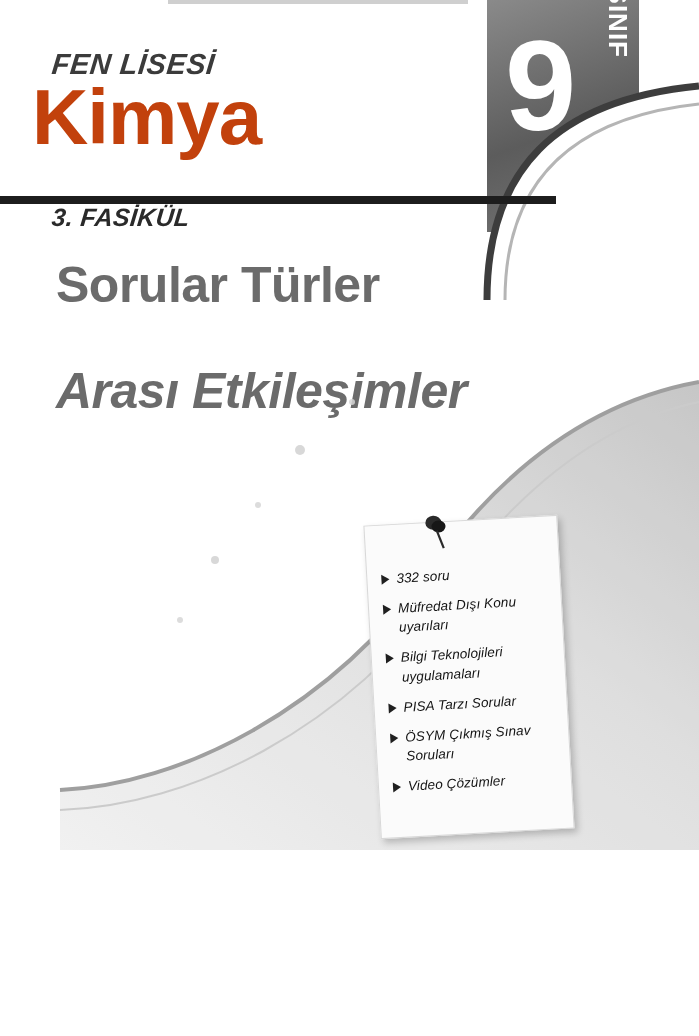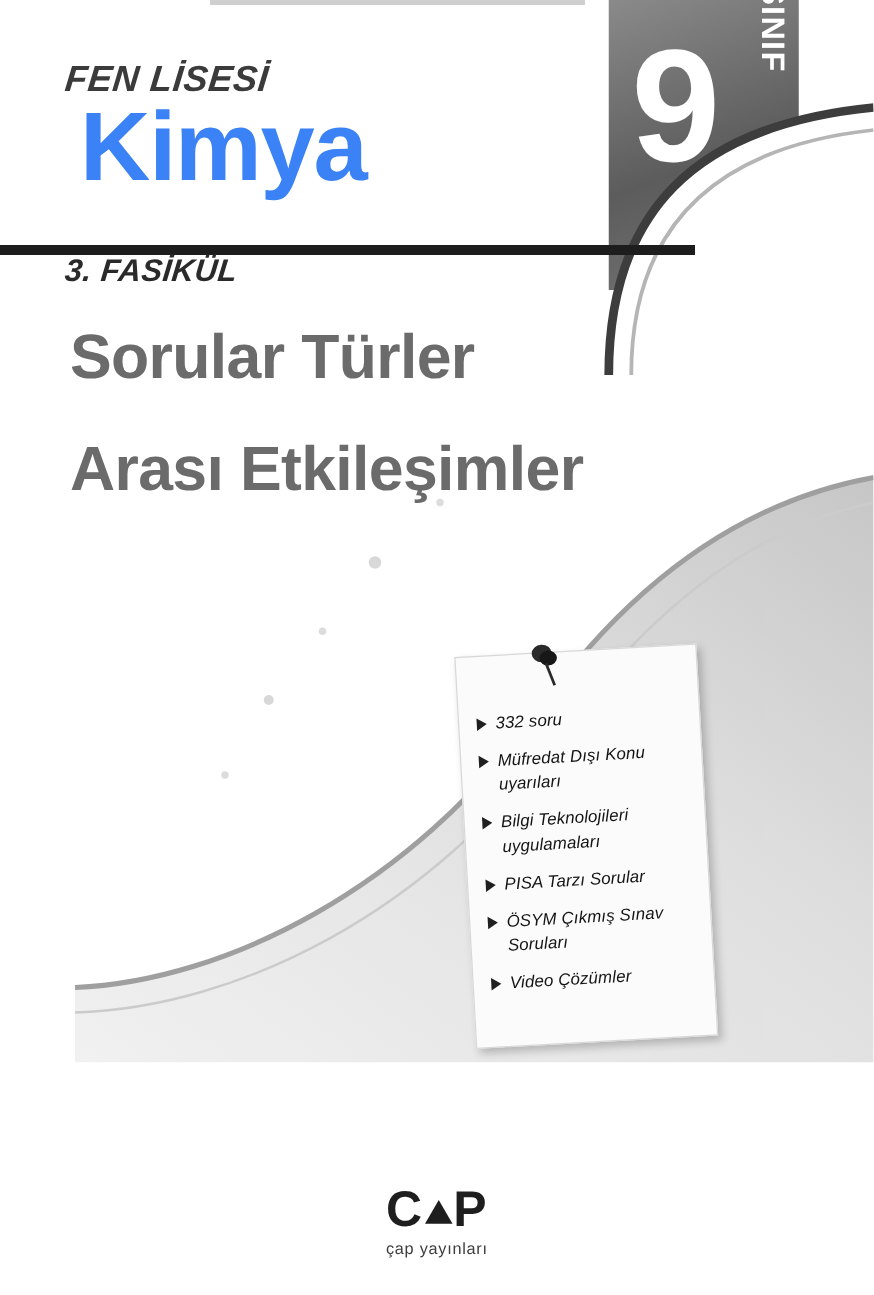--- a/index.html
+++ b/index.html
@@ -76,25 +76,25 @@
     top: 48px;
     font-size: 29px;
     font-weight: bold;
     color: #3b3b3b;
     letter-spacing: 0.5px;
     font-style: italic;
     transform: skewX(-6deg);
   }
   .subject {
     position: absolute;
-    left: 64px;
+    left: 32px;
     top: 78px;
     font-size: 78px;
     font-weight: bold;
-    color: #3b82f6;
+    color: #c2410c;
     letter-spacing: -1px;
     line-height: 1;
   }
   .rule-top {
     position: absolute;
     left: 0;
     top: 196px;
     width: 556px;
     height: 8px;
     background: #1d1d1d;
@@ -113,21 +113,21 @@
   .title-line {
     position: absolute;
     left: 56px;
     font-size: 50px;
     font-weight: bold;
     color: #6b6b6b;
     line-height: 1.08;
     letter-spacing: -0.5px;
   }
   .title-line.l1 { top: 258px; }
-  .title-line.l2 { top: 348px; }
+  .title-line.l2 { top: 364px; font-style: italic; }
 
   
   .bg-swoosh {
     position: absolute;
     left: 0;
     top: 290px;
     width: 699px;
     height: 560px;
     pointer-events: none;
     opacity: 0.85;
@@ -293,18 +293,14 @@
         <span class="bullet"></span>
         <span class="txt">ÖSYM Çıkmış Sınav Soruları</span>
       </div>
       <div class="note-item">
         <span class="bullet"></span>
         <span class="txt">Video Çözümler</span>
       </div>
     </div>
   </div>
 
-  <div class="logo">
-    <div class="mark"><span>C</span><span class="tri"></span><span>P</span></div>
-    <div class="sub">çap yayınları</div>
-  </div>
 
 </div>
 
 </body></html>

